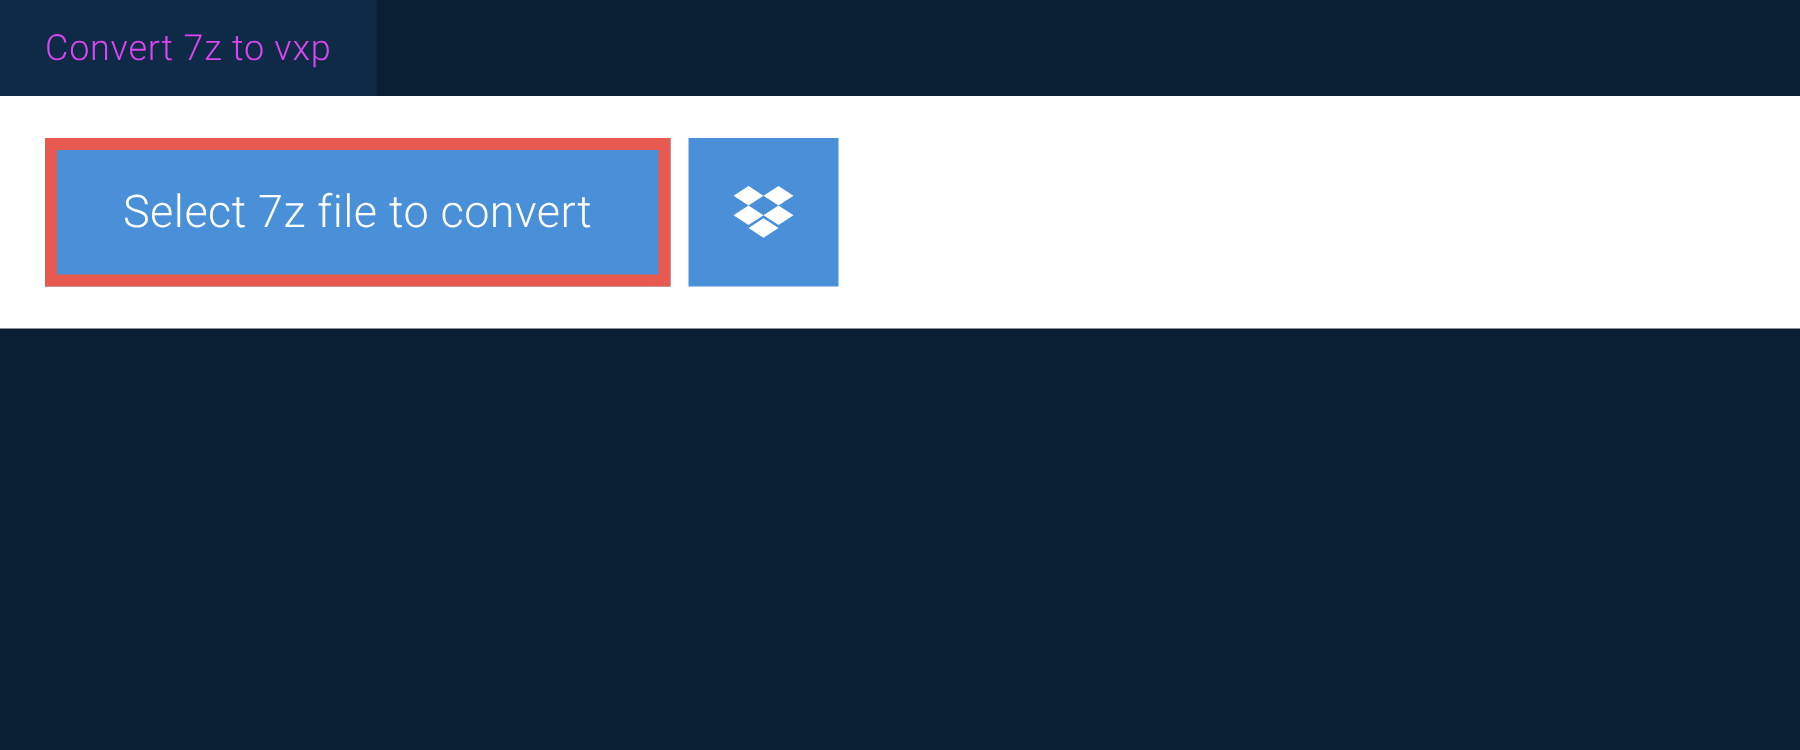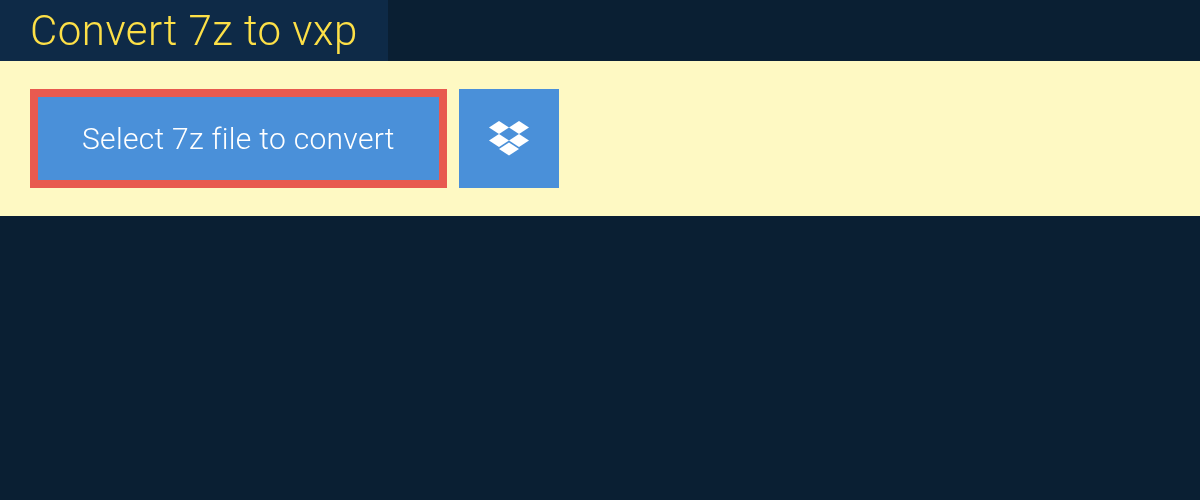--- a/index.html
+++ b/index.html
@@ -12,28 +12,28 @@
       height: 500px;
       background: #0a1f33;
       font-family: -apple-system, BlinkMacSystemFont, "Segoe UI", Roboto, sans-serif;
       overflow: hidden;
     }
     .tab-container {
       display: flex;
     }
     .tab {
       background: #0e2a47;
-      color: #fde047;
-      font-size: 42px;
+      color: #d946ef;
+      font-size: 24px;
       font-weight: 300;
-      padding: 6px 30px;
+      padding: 18px 30px;
       letter-spacing: 0.5px;
     }
     .panel {
-      background: #fef9c3;
+      background: #ffffff;
       padding: 28px 30px;
       margin-top: 0;
     }
     .button-row {
       display: flex;
       gap: 12px;
       align-items: stretch;
     }
     .select-button {
       background: #4a90d9;

